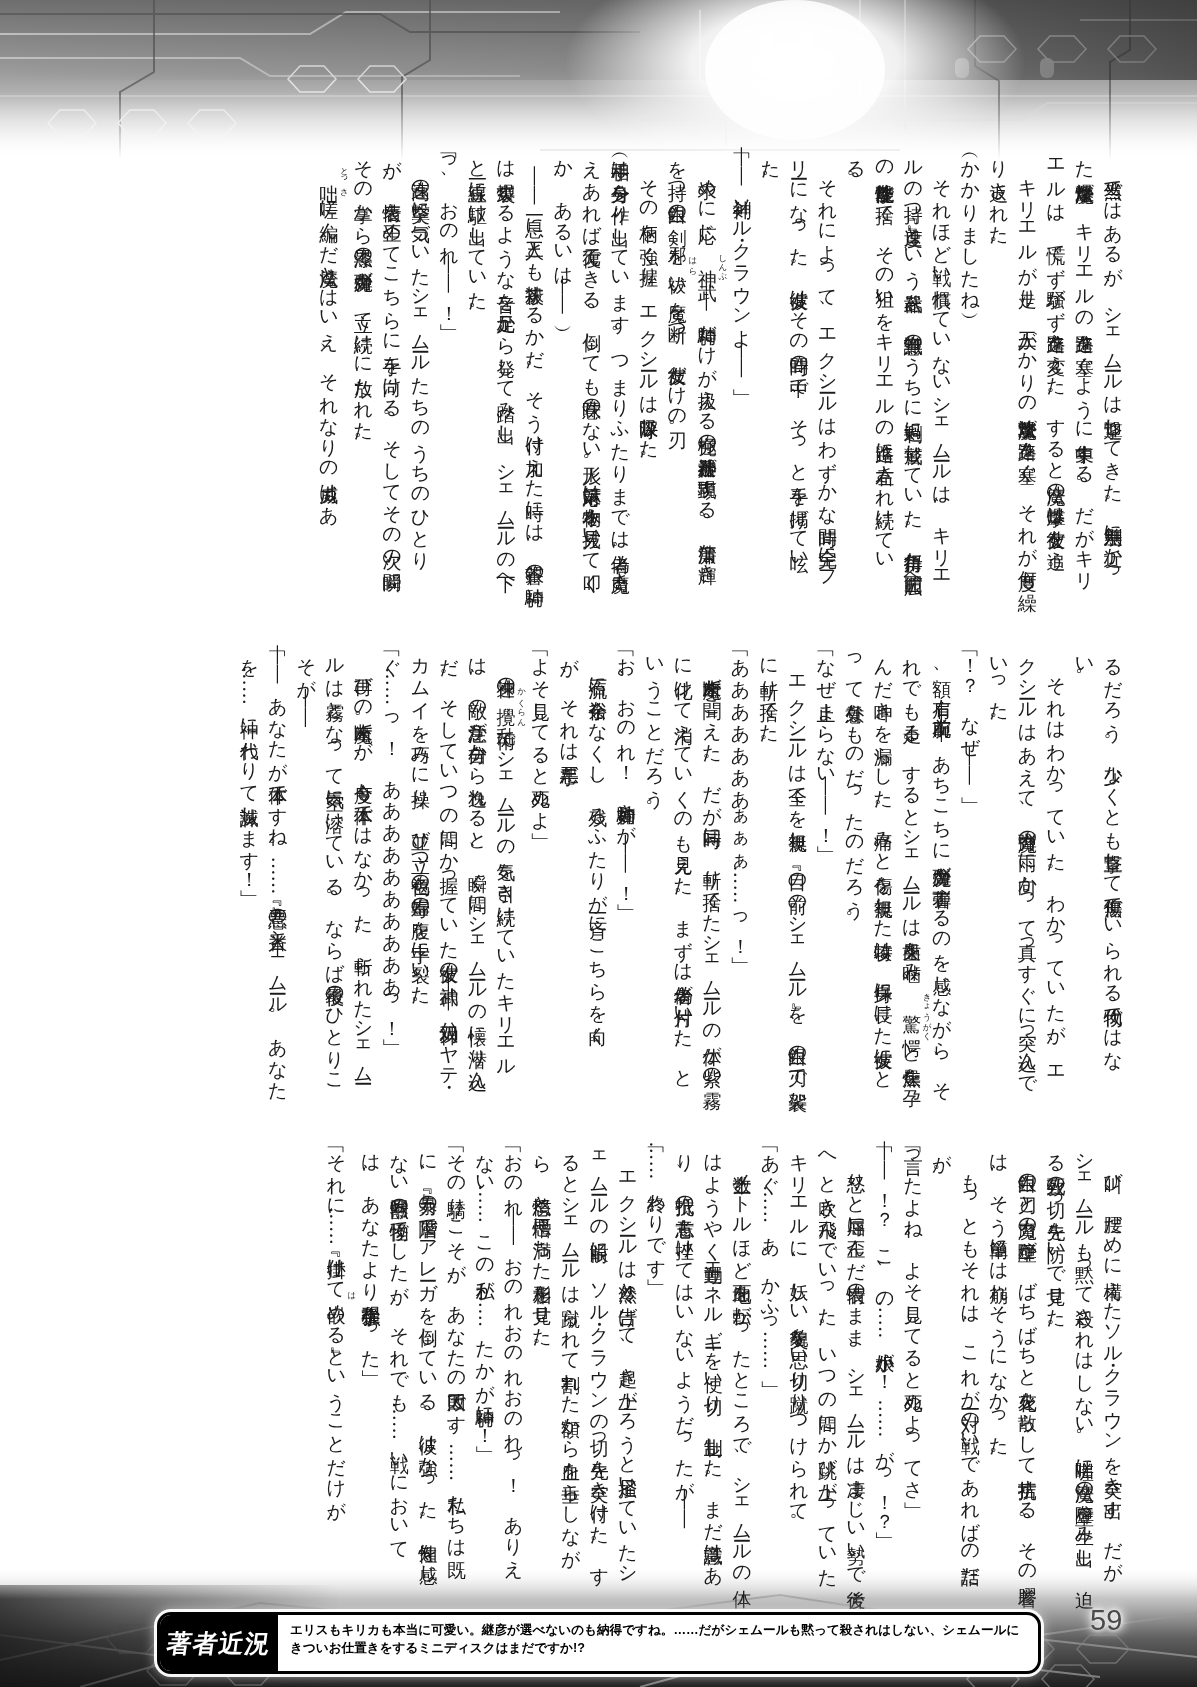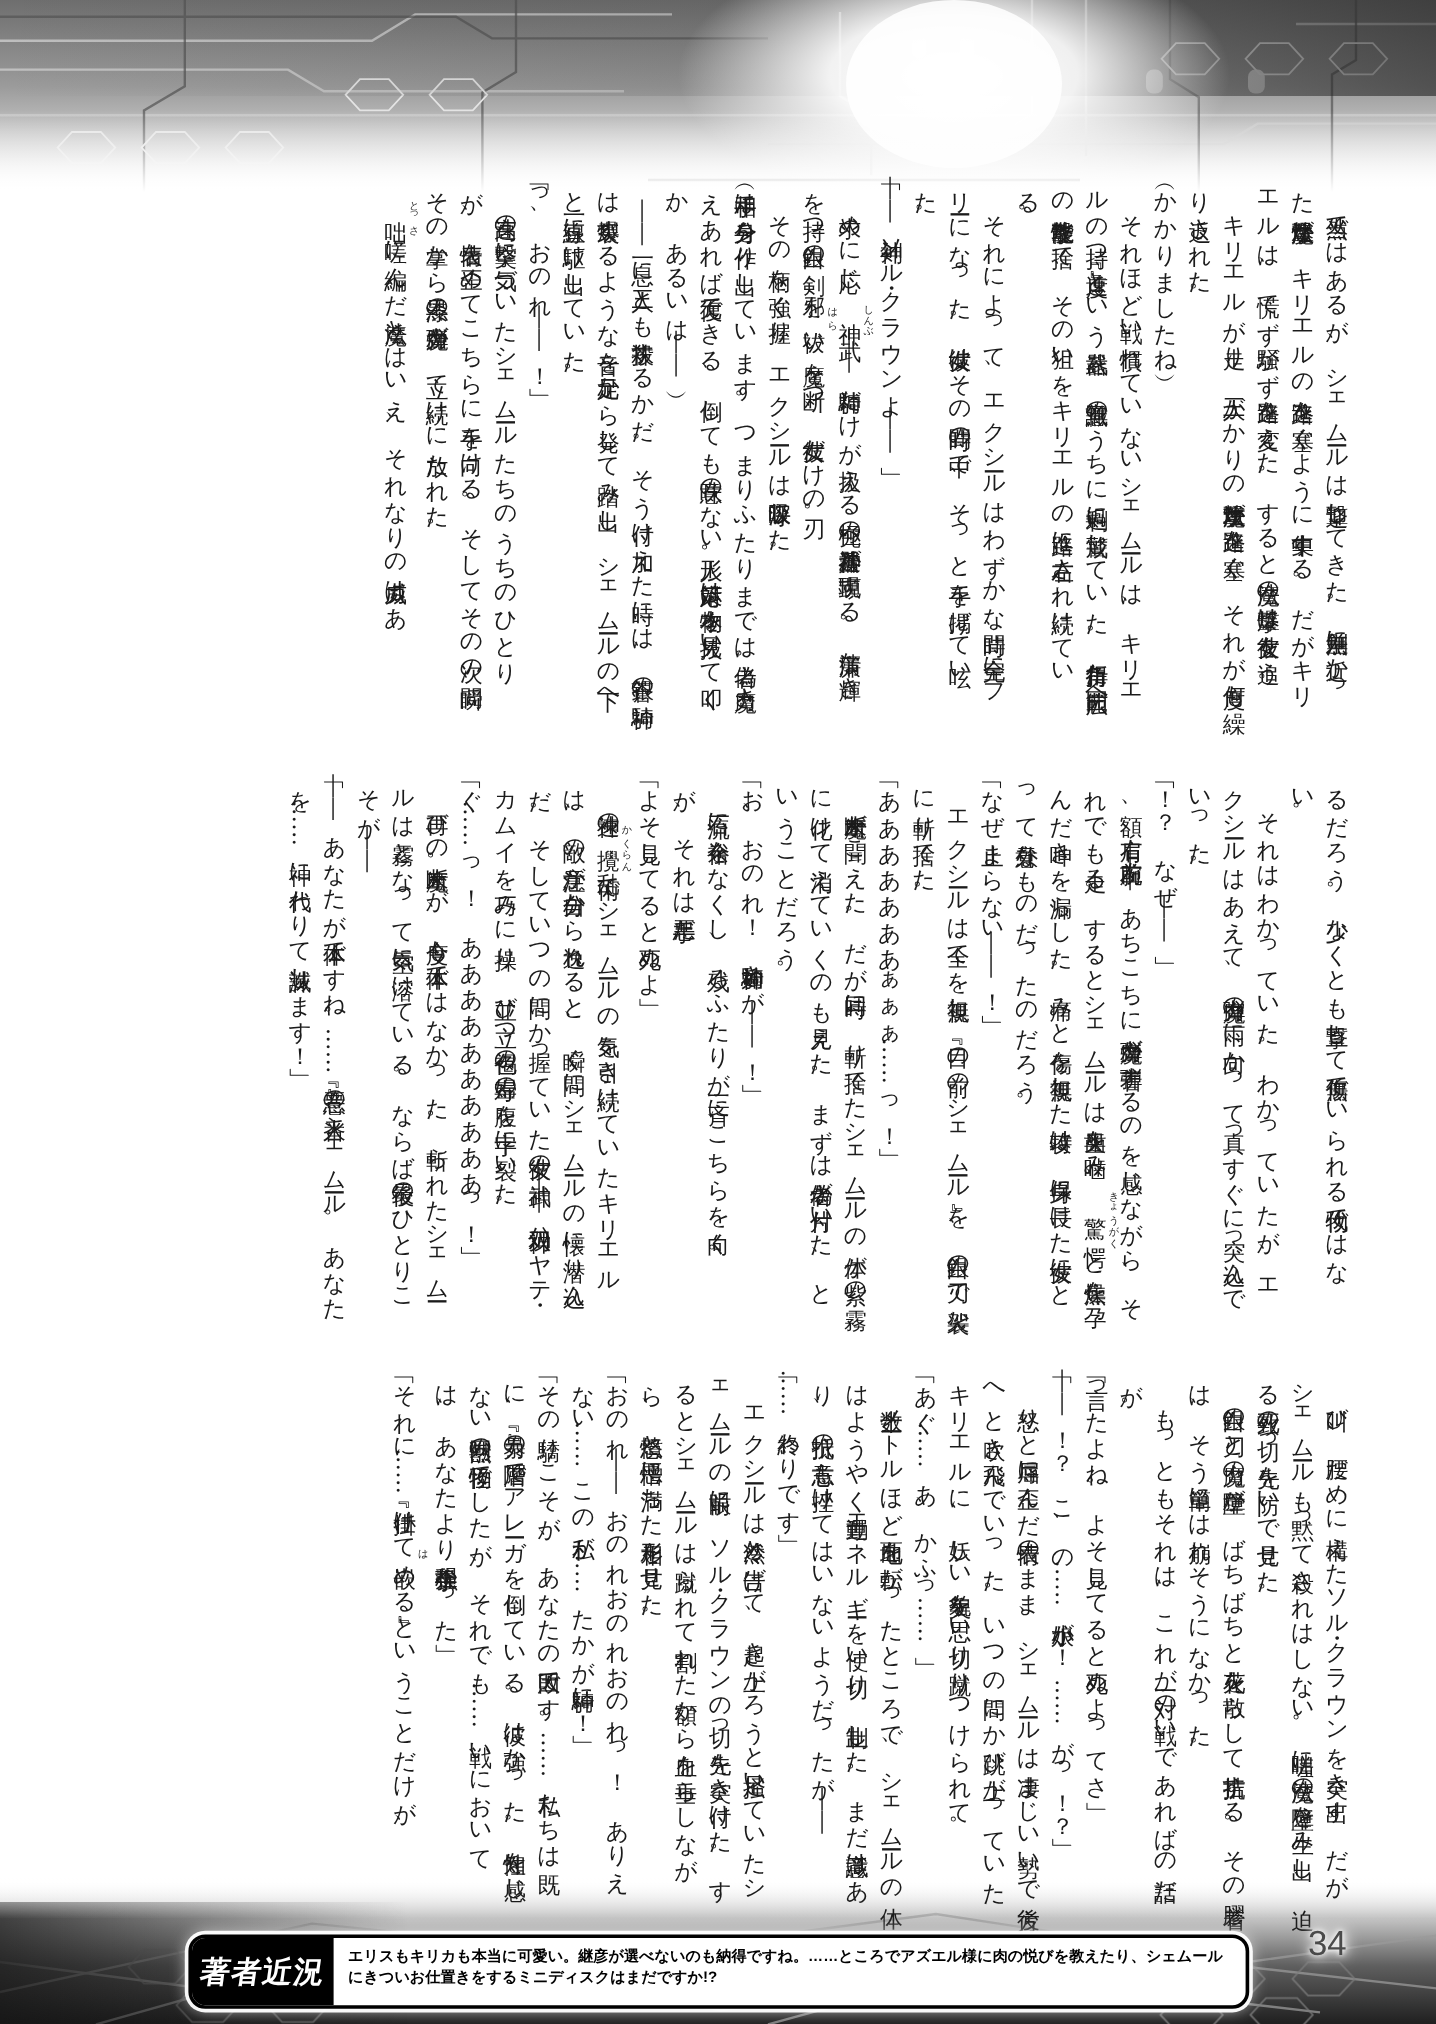--- a/index.html
+++ b/index.html
@@ -203,16 +203,16 @@
     <p>　エクシールは冷然と告げて、起き上がろうと足掻いていたシェムールの眼前に、ソル・クラウンの切っ先を突き付けた。するとシェムールは蹴られて割れた額から血を垂らしながら、憤怒と憎悪に満ちた形相を見せた。</p>
     <p>「おのれ――おのれおのれおのれっ！　ありえない……この私が……たかが神騎に！」</p>
     <p>「その驕りこそが、あなたの敗因です。……私たちは既に、『暴力』の階層でアレーガを倒している。彼は強かった。知性を感じない獣同然の怪物でしたが、それでも……戦いにおいては、あなたより余程手強かった」</p>
     <p>「それに……『仕掛けて<ruby>嵌<rt>は</rt></ruby>める』ということだけが、</p>
   </div>
 
 <div id="footerbar">
   <div id="footerlabel">
     <span>著者近況</span>
   </div>
-  <div id="footertext">エリスもキリカも本当に可愛い。継彦が選べないのも納得ですね。……ところでアズエル様に肉の悦びを教えたり、シェムールにきついお仕置きをするミニディスクはまだですか!?</div>
+  <div id="footertext">エリスもキリカも本当に可愛い。継彦が選べないのも納得ですね。……だがシェムールも黙って殺されはしない、シェムールにきついお仕置きをするミニディスクはまだですか!?</div>
 </div>
 
-<div id="pagenum">34</div>
+<div id="pagenum">59</div>
 
 </body></html>

